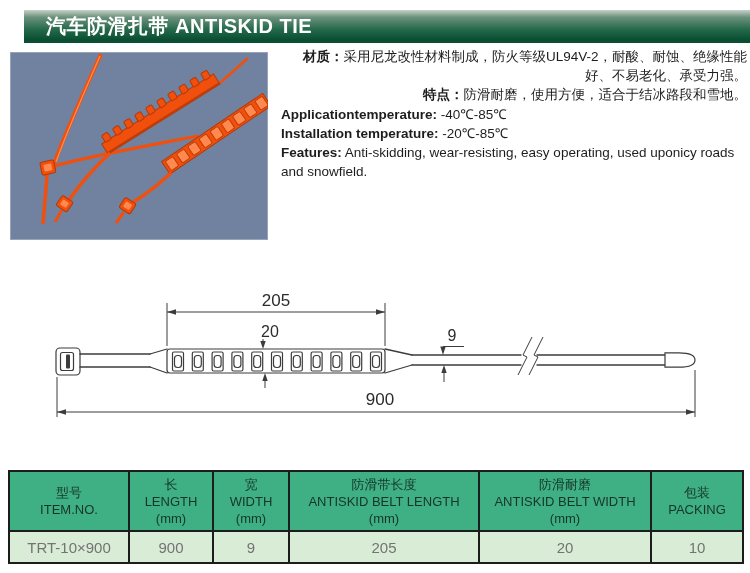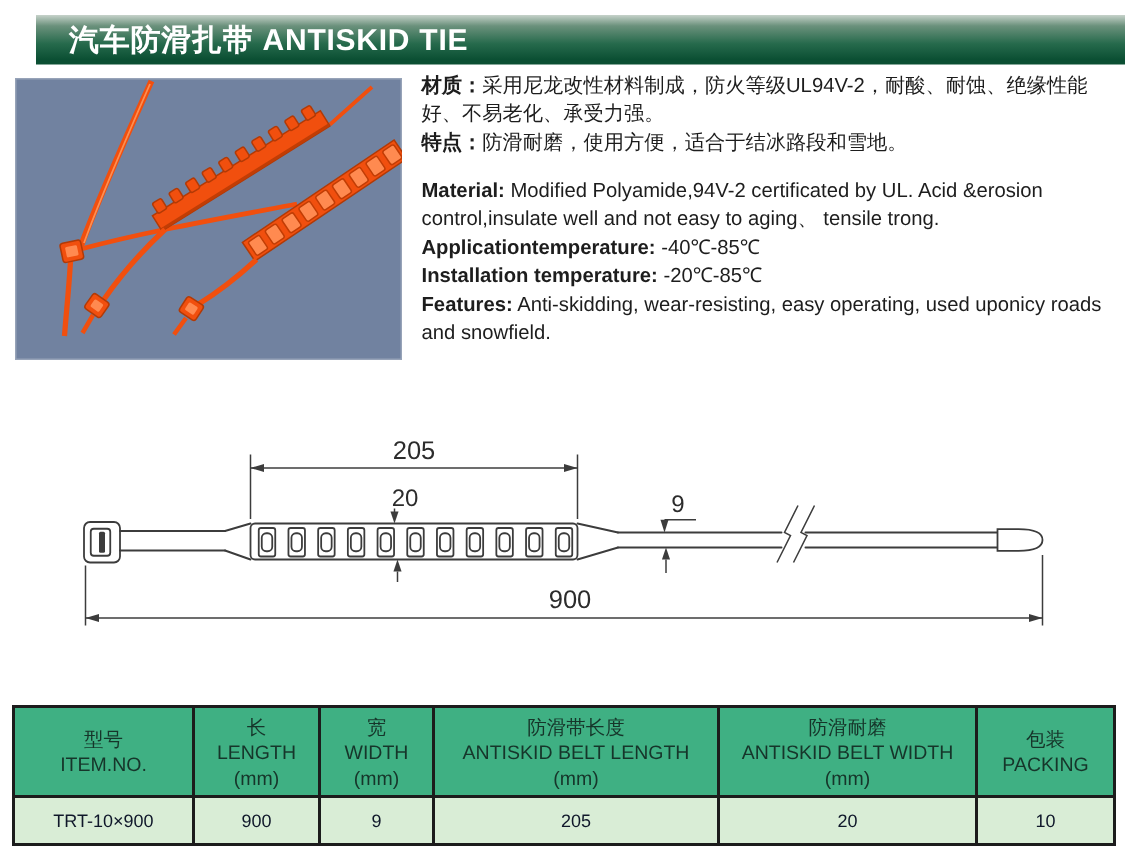--- a/index.html
+++ b/index.html
@@ -16,39 +16,39 @@
 
   
   .photo { position:absolute; left:10px; top:52px; width:258px; height:188px; }
   .tie-fill { fill:var(--tie-orange); }
   .tie-stroke { stroke:var(--tie-orange); fill:none; }
   .tie-light { fill:var(--tie-orange-light); }
 
   
   .desc { position:absolute; left:281px; top:47px; width:466px; color:#1d1d1d; }
   .desc p { margin:0; font-size:13.5px; line-height:19px; }
-  .desc-cn { margin-bottom:13px; }
+  .desc-cn { margin-bottom:1px;text-align:right; }
   .desc b { font-weight:bold; }
 
   
   .diagram { position:absolute; left:0; top:275px; width:750px; height:170px; }
   .diagram .ln  { stroke:var(--diagram-line); stroke-width:1.3; fill:none; stroke-linecap:round; }
   .diagram .fw  { stroke:var(--diagram-line); stroke-width:1.2; fill:#ffffff; }
   .diagram .dl  { stroke:var(--diagram-line); stroke-width:1; fill:none; }
   .diagram .ar  { fill:var(--diagram-line); stroke:none; }
   .diagram text { font-size:17px; fill:#2c2c2c; text-anchor:middle; font-family:"Liberation Sans", sans-serif; }
   .diagram text.small { font-size:16px; }
 
   
   .spec { position:absolute; left:8px; top:470px; width:734px; border-collapse:collapse; table-layout:fixed; }
   .spec col.c1{width:120px}.spec col.c2{width:84px}.spec col.c3{width:76px}
   .spec col.c4{width:190px}.spec col.c5{width:172px}.spec col.c6{width:92px}
   .spec th, .spec td { border:2px solid #1c1c1c; text-align:center; vertical-align:middle; }
   .spec th { background:var(--table-header-bg); font-weight:normal; color:#16352a; font-size:13px; line-height:17px; padding:3px 2px; height:52px; }
-  .spec td { background:var(--table-row-bg); color:#0f172a; font-size:12px; height:28px; }
+  .spec td { background:var(--table-row-bg); color:#737373; font-size:15px; height:28px; }
 </style>
 </head>
 <body>
 
 <div class="page">
 
   <header class="titlebar">
     <span class="title">汽车防滑扎带 ANTISKID TIE</span>
   </header>
 
@@ -111,21 +111,20 @@
       </g>
     </g>
   </svg>
 
   <section class="desc">
     <div id="desc-cn" class="desc-cn">
         <p><b>材质：</b><span>采用尼龙改性材料制成，防火等级UL94V-2，耐酸、耐蚀、绝缘性能好、不易老化、承受力强。</span></p>
         <p><b>特点：</b><span>防滑耐磨，使用方便，适合于结冰路段和雪地。</span></p>
       </div>
     <div id="desc-en" class="desc-en">
-        <p><b>Material:</b><span> Modified Polyamide,94V-2 certificated by UL. Acid &amp;erosion control,insulate well and not easy to aging、 tensile trong.</span></p>
         <p><b>Applicationtemperature:</b><span> -40℃-85℃</span></p>
         <p><b>Installation temperature:</b><span> -20℃-85℃</span></p>
         <p><b>Features:</b><span> Anti-skidding, wear-resisting, easy operating, used uponicy roads and snowfield.</span></p>
       </div>
   </section>
 
   <svg class="diagram" viewBox="0 0 750 170">
 
     <g>
       <rect class="fw" x="56" y="73" width="24" height="27" rx="4"></rect>

